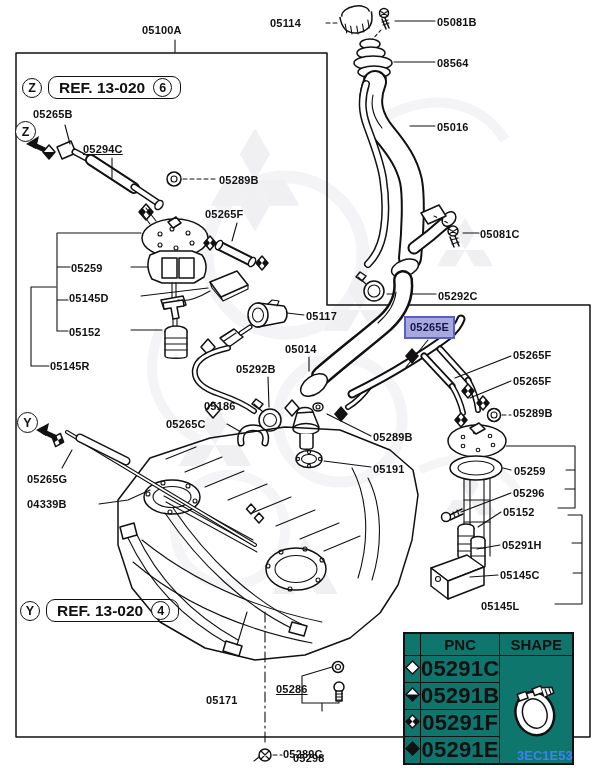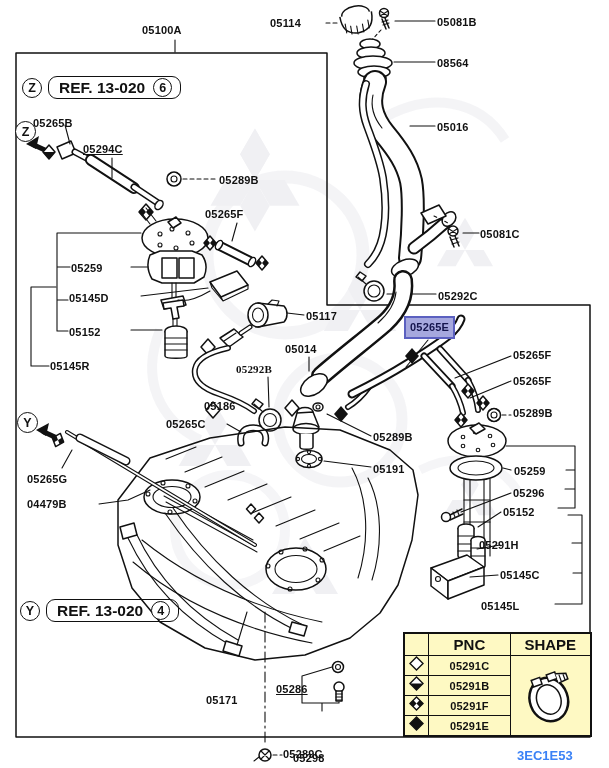--- a/index.html
+++ b/index.html
@@ -17,26 +17,26 @@
               color:#111;white-space:nowrap;line-height:20px;cursor:default;}
   .part-label.highlighted{background:#a6a8de;border:2px solid #5b60c0;color:#15154d;
               padding:0 4px;line-height:19px;}
   .ref-note{position:absolute;display:flex;align-items:center;gap:6px;}
   .ref-box{display:flex;align-items:center;gap:8px;border:1.6px solid #111;border-radius:9px;
            padding:1px 8px 1px 10px;font-weight:bold;font-size:15.5px;color:#111;background:transparent;}
   .circ{display:inline-flex;align-items:center;justify-content:center;border:1.6px solid #111;
         border-radius:50%;width:18px;height:18px;font-weight:bold;font-size:12.5px;color:#111;
         background:#fff;flex:0 0 auto;}
   .circ.lone{position:absolute;}
-  #legend-table{position:absolute;left:403px;top:632px;width:189px;border:2.5px solid #111;
-        border-collapse:collapse;background:#fef9c3;}
+  #legend-table{position:absolute;left:403px;top:632px;width:150px;border:2.5px solid #111;
+        border-collapse:collapse;background:#0f766e;}
   #legend-table td,#legend-table th{border:1.5px solid #111;padding:0;font-weight:bold;color:#111;}
   #legend-table th{font-size:15px;height:21px;}
   #legend-table td.sym{width:24px;text-align:center;height:17px;}
-  #legend-table td.pnc{width:83px;font-size:11px;text-align:center;letter-spacing:.2px;}
+  #legend-table td.pnc{width:83px;font-size:22px;text-align:center;letter-spacing:.2px;}
   #legend-table td.shape{width:80px;text-align:center;vertical-align:middle;}
   #diagram-code{position:absolute;left:517px;top:748px;font-weight:bold;font-size:13px;color:#3b82f6;}
 </style>
 </head>
 <body>
 
 <div id="stage">
 
 <svg id="artwork" width="609" height="768" viewBox="0 0 609 768">
 
@@ -517,47 +517,47 @@
   <span class="circ lone" style="left:17px;top:412px;width:19px;height:19px;">Y</span>
 
   <div id="labels">
       <div class="part-label" style="left: 142px; top: 20px;">05100A</div>
       <div class="part-label" style="left: 270px; top: 13px;">05114</div>
       <div class="part-label" style="left: 437px; top: 12px;">05081B</div>
       <div class="part-label" style="left: 437px; top: 53px;">08564</div>
       <div class="part-label" style="left: 437px; top: 117px; text-align: right;">05016</div>
       <div class="part-label" style="left: 480px; top: 224px;">05081C</div>
       <div class="part-label" style="left: 438px; top: 286px;">05292C</div>
-      <div class="part-label" style="left: 33px; top: 104px; margin-top: 9px;">05265B</div>
+      <div class="part-label" style="left: 33px; top: 104px;">05265B</div>
       <div class="part-label" style="left: 83px; top: 139px; text-decoration: underline;">05294C</div>
       <div class="part-label" style="left: 219px; top: 170px;">05289B</div>
       <div class="part-label" style="left: 205px; top: 204px;">05265F</div>
       <div class="part-label" style="left: 71px; top: 258px;">05259</div>
       <div class="part-label" style="left: 69px; top: 288px;">05145D</div>
       <div class="part-label" style="left: 69px; top: 322px;">05152</div>
       <div class="part-label" style="left: 50px; top: 356px;">05145R</div>
       <div class="part-label" style="left: 306px; top: 306px;">05117</div>
       <div class="part-label" style="left: 285px; top: 339px;">05014</div>
-      <div class="part-label" style="left: 236px; top: 359px; font-family: Liberation Serif, serif;">05292B</div>
+      <div class="part-label" style="left: 236px; top: 359px;">05292B</div>
       <div class="part-label" style="left: 204px; top: 396px;">05186</div>
       <div class="part-label" style="left: 166px; top: 414px;">05265C</div>
       <div class="part-label highlighted" style="left: 404px; top: 316px;">05265E</div>
       <div class="part-label" style="left: 513px; top: 345px;">05265F</div>
       <div class="part-label" style="left: 513px; top: 371px;">05265F</div>
       <div class="part-label" style="left: 513px; top: 403px;">05289B</div>
       <div class="part-label" style="left: 373px; top: 427px;">05289B</div>
       <div class="part-label" style="left: 373px; top: 459px;">05191</div>
       <div class="part-label" style="left: 514px; top: 461px;">05259</div>
       <div class="part-label" style="left: 513px; top: 483px;">05296</div>
       <div class="part-label" style="left: 503px; top: 502px;">05152</div>
-      <div class="part-label" style="left: 479px; top: 535px;">05291H</div>
+      <div class="part-label" style="left: 502px; top: 535px;">05291H</div>
       <div class="part-label" style="left: 500px; top: 565px;">05145C</div>
       <div class="part-label" style="left: 481px; top: 596px;">05145L</div>
       <div class="part-label" style="left: 27px; top: 469px;">05265G</div>
-      <div class="part-label" style="left: 27px; top: 494px;">04479B</div>
+      <div class="part-label" style="left: 27px; top: 494px;">04339B</div>
       <div class="part-label" style="left: 206px; top: 642px; margin-top: 48px;">05171</div>
       <div class="part-label" style="left: 276px; top: 679px; text-decoration: underline;">05286</div>
       <div class="part-label" style="left: 293px; top: 748px;">05298</div>
       <div class="part-label" style="left: 283px; top: 744px; text-align: right;">05289C</div>
     </div>
 
   <table id="legend-table">
     <tbody>
         <tr>
       <th></th>

